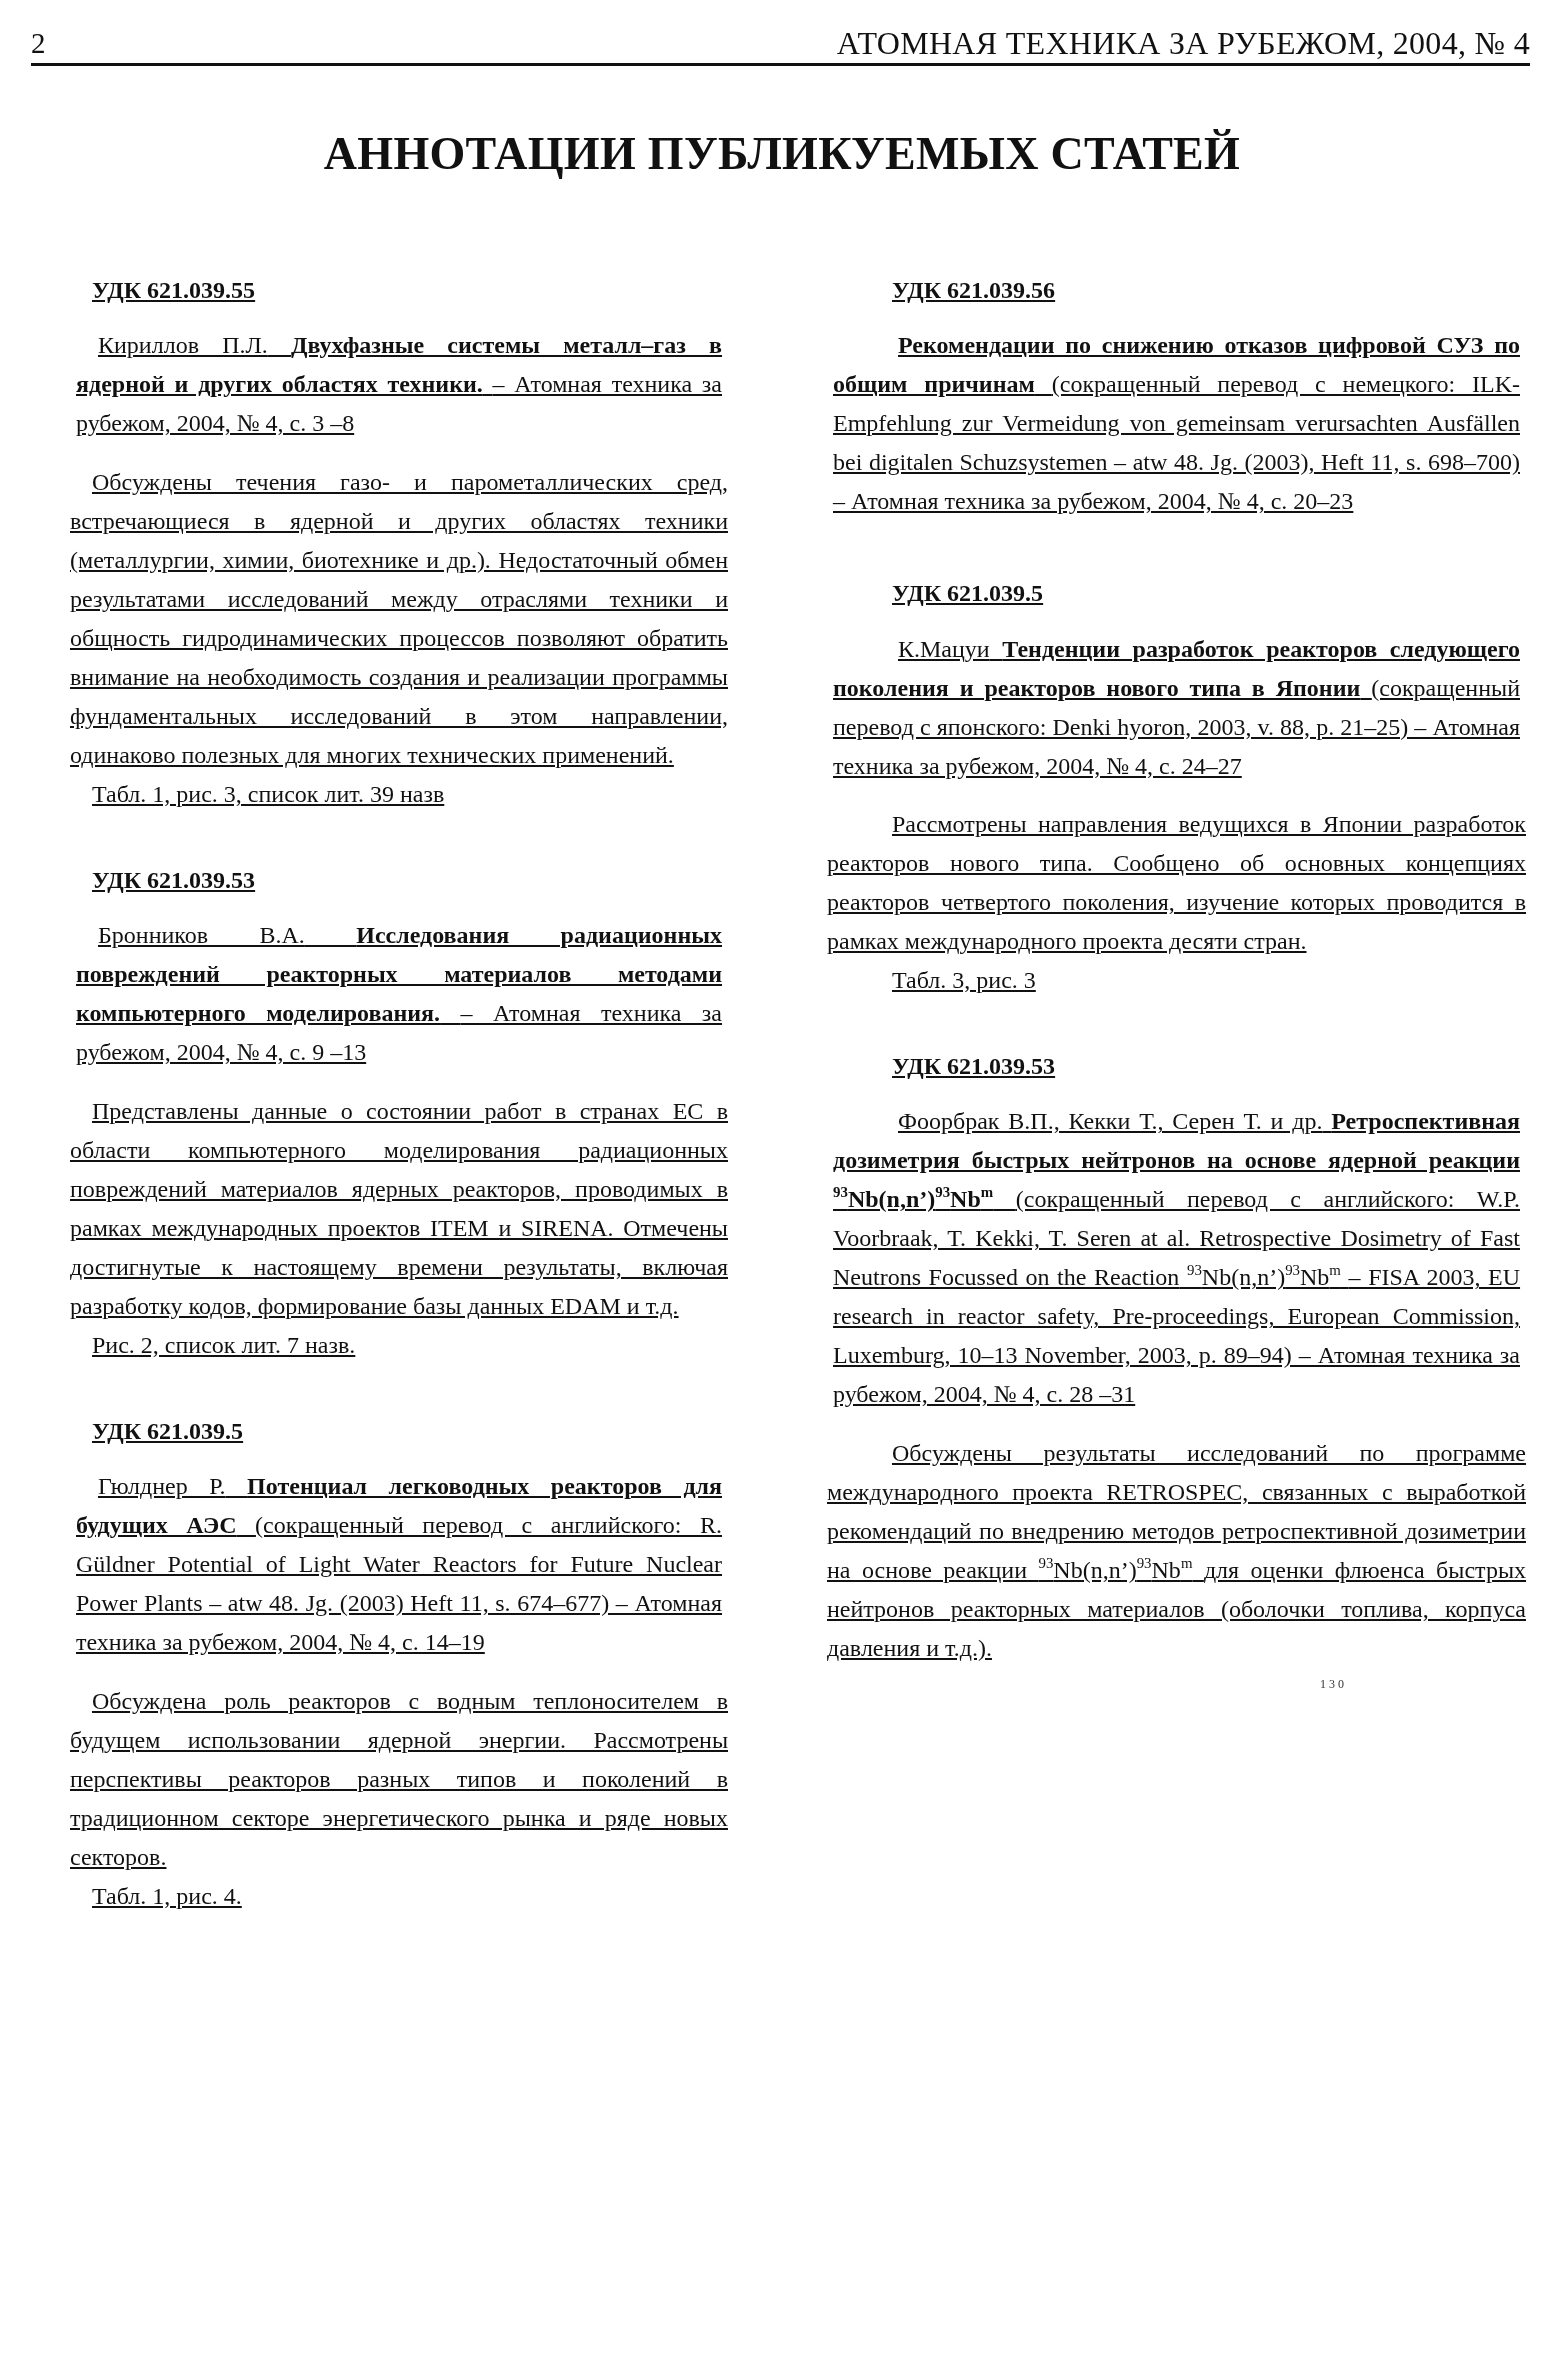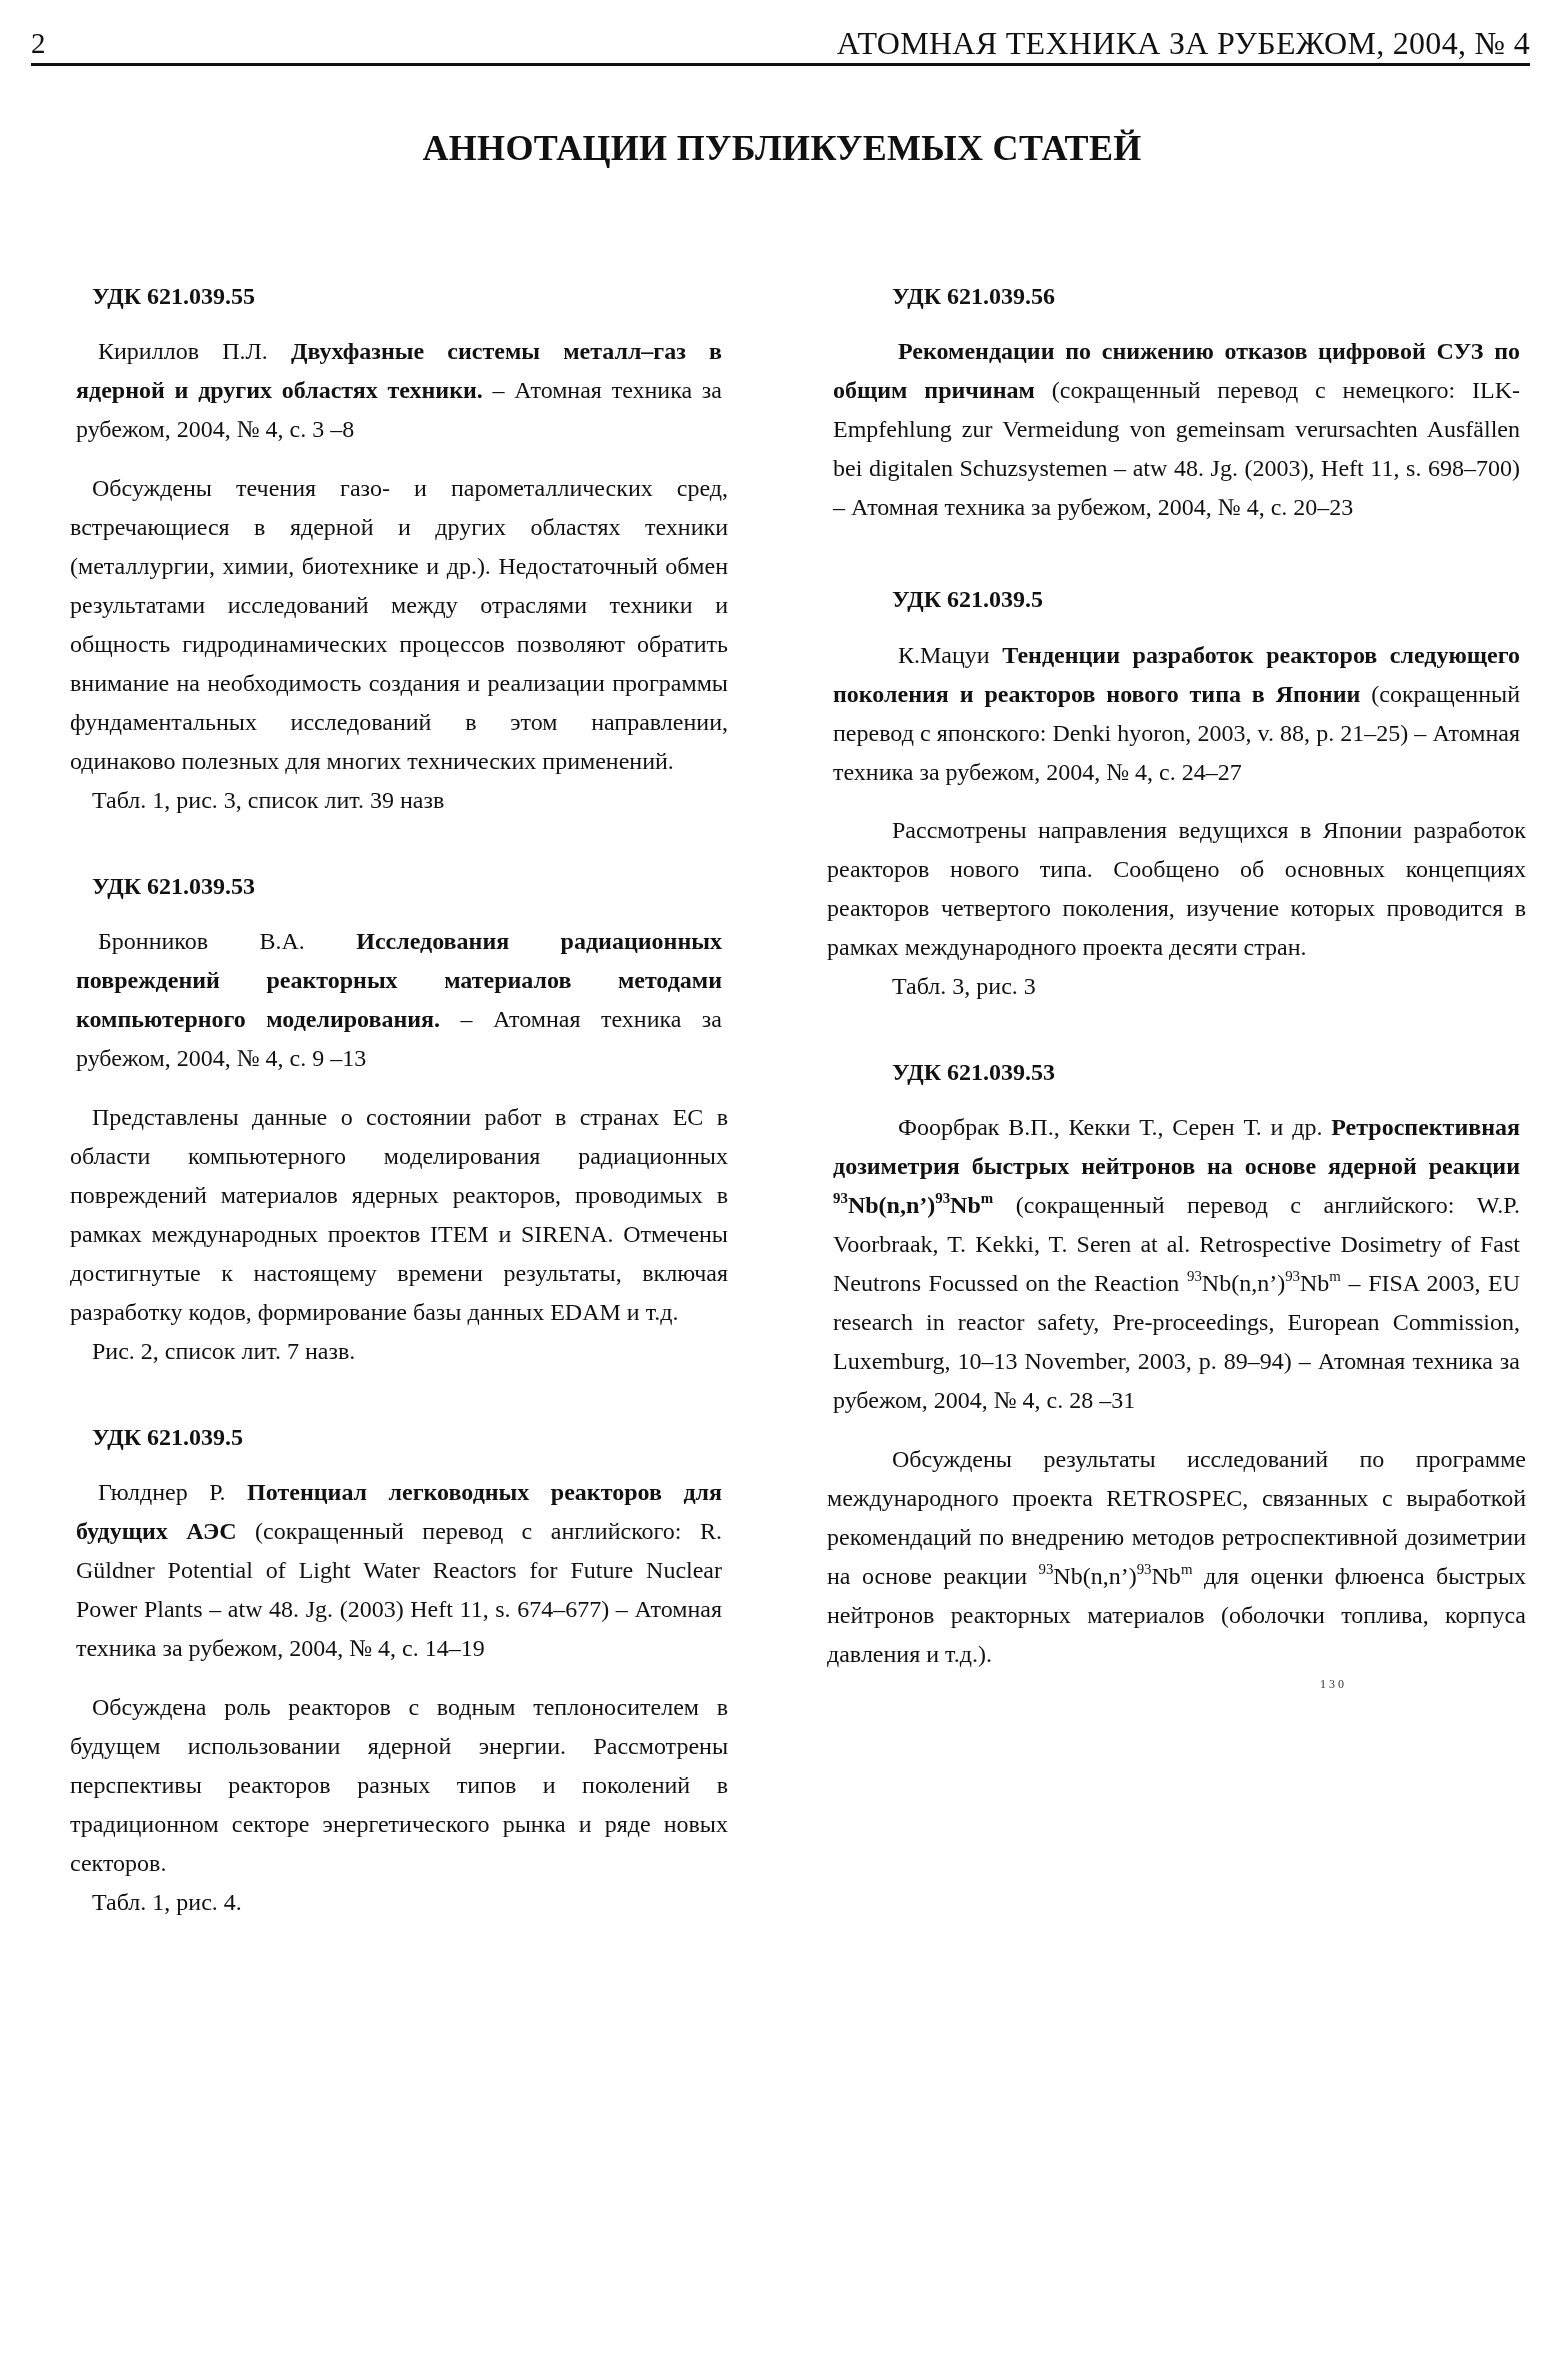--- a/index.html
+++ b/index.html
@@ -11,23 +11,23 @@
     position: absolute; left: 31px; top: 23.5px; width: 1499px; height: 46px;
   }
   .page-num { position: absolute; left: 0; top: 0; font-size: 29px; line-height: 39px; }
   .journal-title { position: absolute; right: 0; top: 0; font-size: 32px; line-height: 39px; letter-spacing: 0.3px; }
   .head-rule {
     position: absolute; left: 31px; top: 63px; width: 1499px; height: 0;
     border-top: 3.3px solid #111111;
   }
   .section-title {
     position: absolute; left: 0; top: 127px; width: 1564px; text-align: center;
-    font-size: 36px; font-weight: bold; letter-spacing: 0.3px;
+    font-size: 46px; font-weight: bold; letter-spacing: 0.3px;
   }
-  .column { position: absolute; top: 277px; font-size: 24px; line-height: 39px; text-align: justify; }
+  .column { position: absolute; top: 271px; font-size: 24px; line-height: 39px; text-align: justify; text-decoration: underline; }
   .col-left { left: 70px; width: 658px; }
   .col-right { left: 827px; width: 699px; }
   .entry { margin: 0; }
   .udc { font-weight: bold; font-size: 24px; padding-left: 22px; margin: 0 0 16.3px 0; line-height: 39px; }
   .col-right .udc { padding-left: 65px; }
   .ref { text-indent: 22px; margin: 6px; hyphens: manual; }
   .col-right .ref { text-indent: 65px; }
   .ref b { font-weight: bold; }
   .abstract { text-indent: 22px; margin: 19.6px 0 0 0; }
   .col-right .abstract { text-indent: 65px; }

